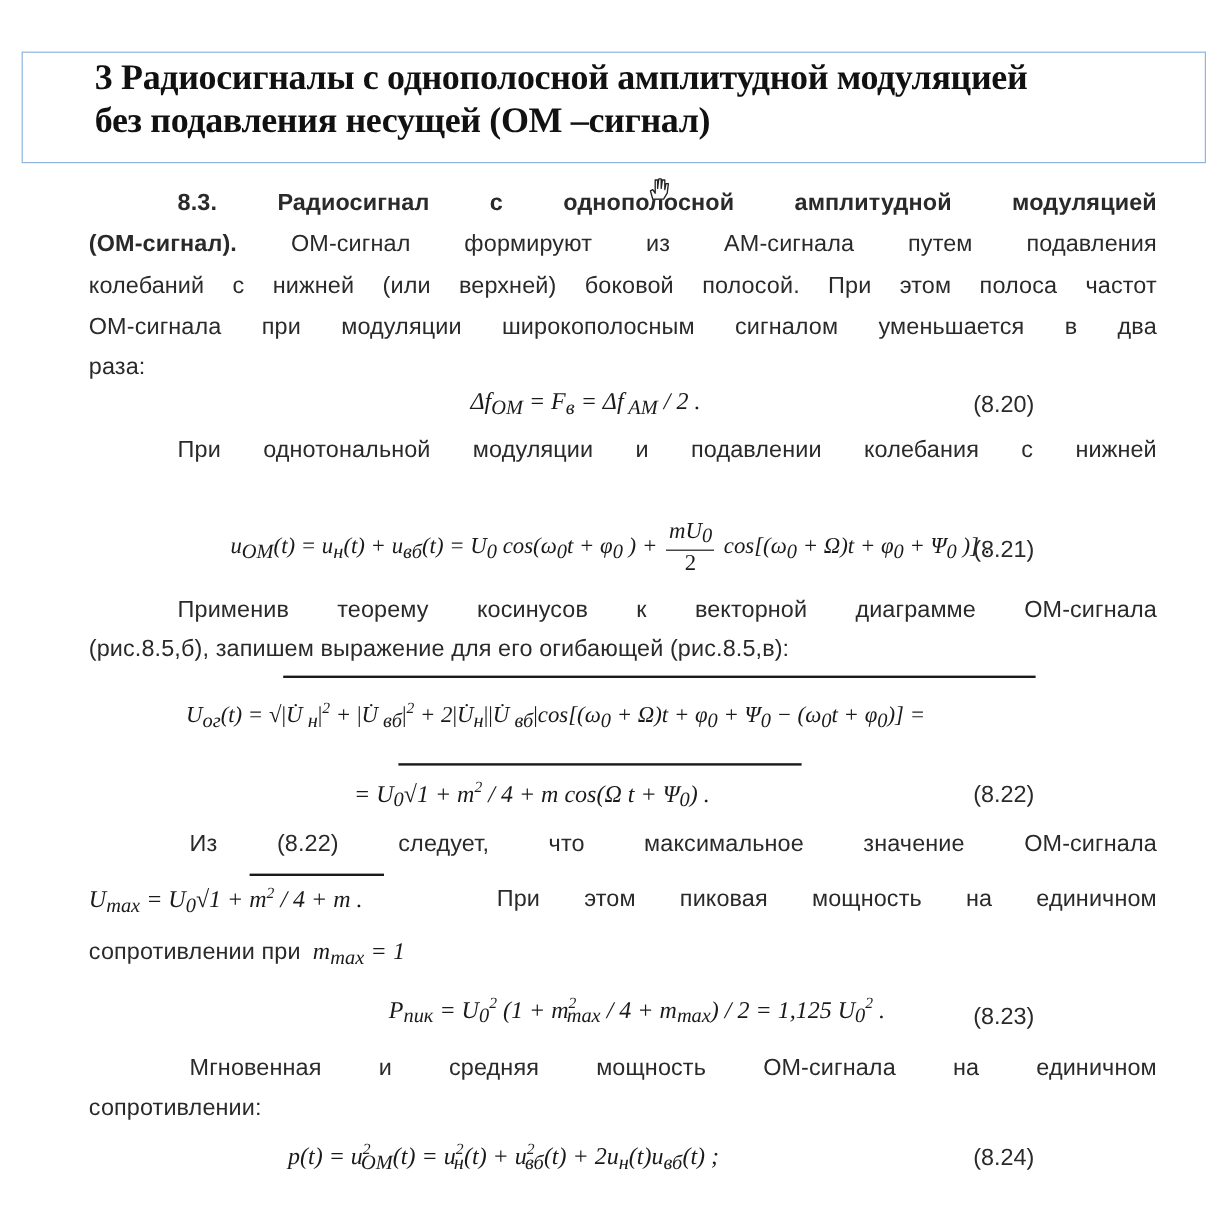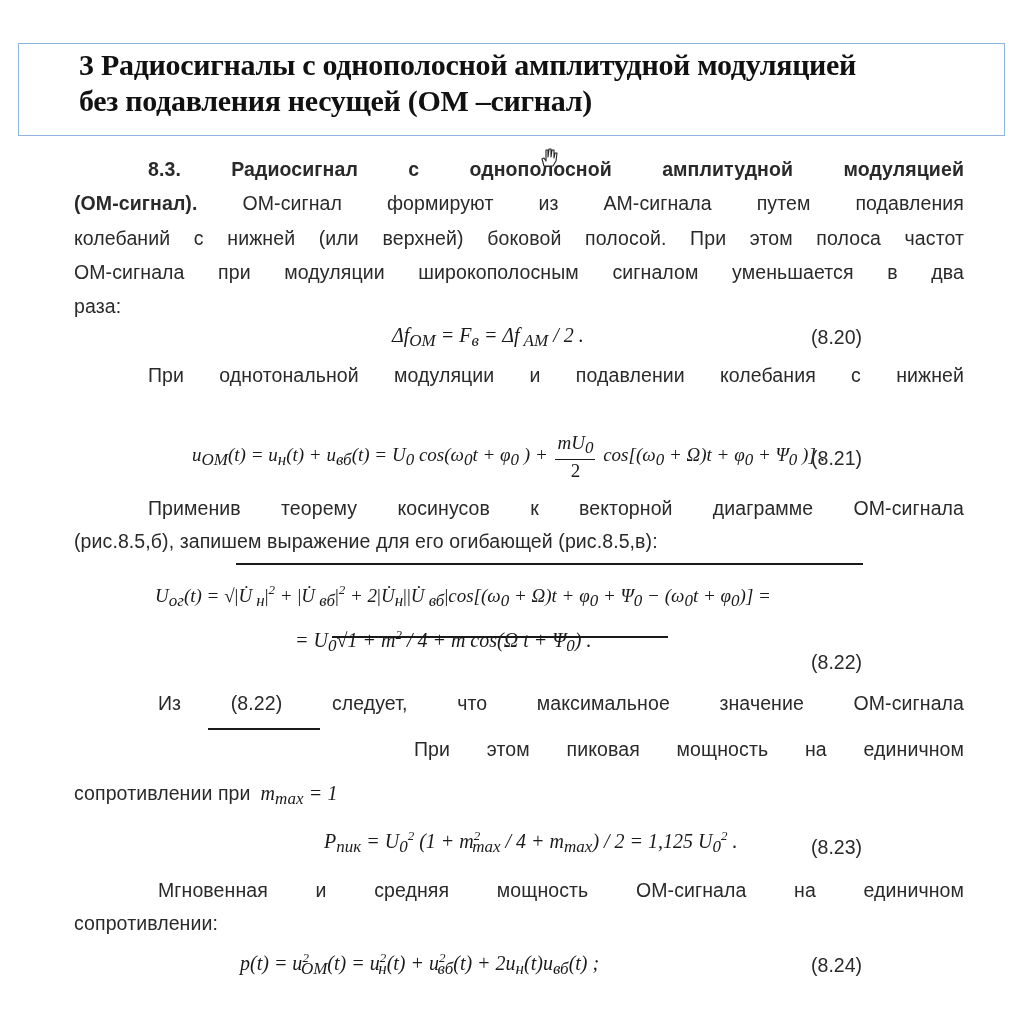--- a/index.html
+++ b/index.html
@@ -65,25 +65,26 @@
   <div class="eq" style="left:192px; top:432px; font-size:19px;">u<sub>OM</sub>(t) = u<sub>н</sub>(t) + u<sub>вб</sub>(t) = U<sub>0</sub> cos(ω<sub>0</sub>t + φ<sub>0</sub> ) + <span class="frac"><span class="num">mU<sub>0</sub></span><span class="den">2</span></span> cos[(ω<sub>0</sub> + Ω)t + φ<sub>0</sub> + Ψ<sub>0</sub> )] .</div>
   <div class="eqnum" style="top:447px;margin-left:12px;">(8.21)</div>
 
   <div class="p" style="top:497px; left:148px; width:816px;">Применив теорему косинусов к векторной диаграмме ОМ-сигнала</div>
   <div class="p left" style="top:530px;">(рис.8.5,б), запишем выражение для его огибающей (рис.8.5,в):</div>
 
   <div class="sqrt-bar" style="left:236px; top:563px; width:627px;"></div>
   <div class="eq" style="left:155px; top:582px; font-size:19px;">U<sub>ог</sub>(t) = √<span style="font-style:normal">|</span>U̇<sub> н</sub><span style="font-style:normal">|</span><sup>2</sup> + <span style="font-style:normal">|</span>U̇<sub> вб</sub><span style="font-style:normal">|</span><sup>2</sup> + 2<span style="font-style:normal">|</span>U̇<sub>н</sub><span style="font-style:normal">||</span>U̇<sub> вб</sub><span style="font-style:normal">|</span>cos[(ω<sub>0</sub> + Ω)t + φ<sub>0</sub> + Ψ<sub>0</sub> − (ω<sub>0</sub>t + φ<sub>0</sub>)] =</div>
 
   <div class="sqrt-bar" style="left:332px; top:636px; width:336px;"></div>
-  <div class="eq" style="left:295px; top:627px;">= U<sub>0</sub>√1 + m<sup>2</sup> / 4 + m cos(Ω t + Ψ<sub>0</sub>) .</div>
+  <div class="eq" style="left:295px; top:648px;">= U<sub>0</sub>√1 + m<sup>2</sup> / 4 + m cos(Ω t + Ψ<sub>0</sub>) .</div>
   <div class="eqnum" style="top:651px;">(8.22)</div>
 
   <div class="p" style="top:692px; left:158px; width:806px;">Из (8.22) следует, что максимальное значение ОМ-сигнала</div>
   <div class="sqrt-bar" style="left:208px; top:728px; width:112px;"></div>
+  <div class="eq" style="left:74px; top:736px;">U<sub>max</sub> = U<sub>0</sub>√1 + m<sup>2</sup> / 4 + m .</div>
   <div class="p" style="top:738px; left:414px; width:550px;">При этом пиковая мощность на единичном</div>
   <div class="p left" style="top:782px; width:auto;"><span>сопротивлении при</span><span class="eq" style="position:static; margin-left:10px;">m<sub>max</sub> = 1</span></div>
 
   <div class="eq" style="left:324px; top:828px;">P<sub>пик</sub> = U<sub>0</sub><sup>2</sup> (1 + m<sup>2</sup><sub style="margin-left:-8px">max</sub> / 4 + m<sub>max</sub>) / 2 = 1,125 U<sub>0</sub><sup>2</sup> .</div>
   <div class="eqnum" style="top:836px;">(8.23)</div>
 
   <div class="p" style="top:879px; left:158px; width:806px;">Мгновенная и средняя мощность ОМ-сигнала на единичном</div>
   <div class="p left" style="top:912px;">сопротивлении:</div>
 
   <div class="eq" style="left:240px; top:950px;">p(t) = u<sup>2</sup><sub style="margin-left:-8px">OM</sub>(t) = u<sup>2</sup><sub style="margin-left:-8px">н</sub>(t) + u<sup>2</sup><sub style="margin-left:-8px">вб</sub>(t) + 2u<sub>н</sub>(t)u<sub>вб</sub>(t) ;</div>

